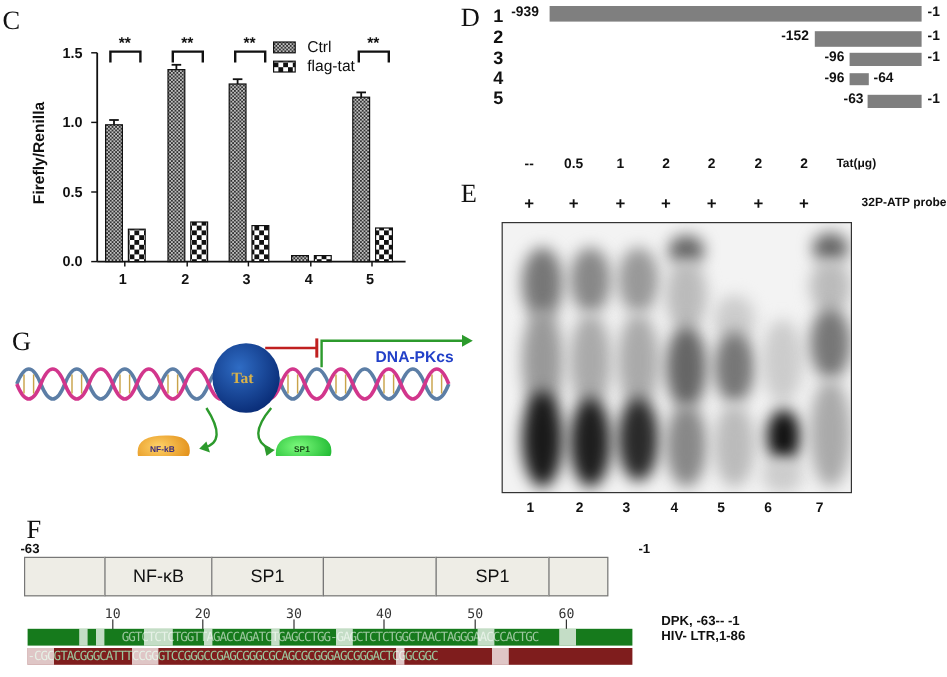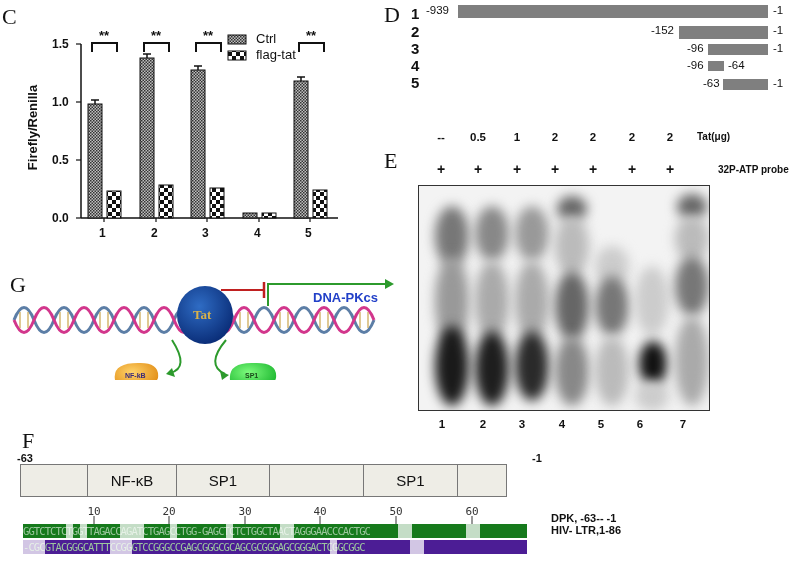--- a/index.html
+++ b/index.html
@@ -4,21 +4,21 @@
 <style>
   * { box-sizing: border-box; margin: 0; padding: 0; }
   body { width: 789px; height: 564px; background: #ffffff; position: relative; overflow: hidden; font-family: "Liberation Sans", sans-serif; color: #111; }
   .abs { position: absolute; }
   .panel-letter { font-family: "Liberation Serif", serif; font-size: 22px; color: #111; }
   .bold { font-weight: bold; }
   
   #panelC svg text { font-family: "Liberation Sans", sans-serif; }
   .d-num { font-size: 15px; font-weight: bold; }
   .d-bar { position: absolute; background: #7f7f7f; height: 13px; }
-  .d-lbl { position: absolute; font-size: 11.5px; font-weight: normal; }
+  .d-lbl { position: absolute; font-size: 11.5px; font-weight: bold; }
   
   .e-top { position: absolute; font-size: 11.5px; font-weight: bold; text-align: center; width: 30px; }
   .gel { position: absolute; left: 418px; top: 185px; width: 292px; height: 226px; border: 1.5px solid #333; background: #f3f3f3; overflow: hidden; }
   .lane { position: absolute; top: 0; bottom: 0; width: 34px; }
   .blob { position: absolute; border-radius: 50%; filter: blur(6px); }
   .lane-num { position: absolute; font-size: 11.5px; font-weight: bold; width: 20px; text-align: center; top: 418px; }
   
   .f-box { position: absolute; top: 464px; height: 33px; border: 1px solid #777; background: #eeede6; font-family: "Liberation Sans", sans-serif; font-size: 15px; display: flex; align-items: center; justify-content: center; }
   .ruler-num { position: absolute; top: 505px; font-family: "DejaVu Sans Mono", monospace; font-size: 11px; color: #333; width: 20px; text-align: center; }
   .seq-row { position: absolute; left: 23px; font-family: "DejaVu Sans Mono", monospace; font-size: 10.5px; letter-spacing: -0.9px; white-space: pre; height: 14px; line-height: 14px; }
@@ -309,22 +309,22 @@
     <g stroke="#333" stroke-width="1">
       <line x1="94" y1="0" x2="94" y2="9"></line>
       <line x1="169" y1="0" x2="169" y2="9"></line>
       <line x1="245" y1="0" x2="245" y2="9"></line>
       <line x1="320" y1="0" x2="320" y2="9"></line>
       <line x1="396" y1="0" x2="396" y2="9"></line>
       <line x1="472" y1="0" x2="472" y2="9"></line>
     </g>
   </svg>
 
-  <div class="seq-row" style="top:524px;background:#167a1c;color:#9cc79e;width:504px;">GGTCTCTCTGGTTAGACCAGATCTGAGCCTGG-GAGCTCTCTGGCTAACTAGGGAACCCACTGC</div>
-  <div class="seq-row" style="top:540px;background:#4c1d95;color:#9cc79e;width:504px;">-CGCGTACGGGCATTTCCGGGTCCGGGCCGAGCGGGCGCAGCGCGGGAGCGGGACTCGGCGGC</div>
+  <div class="seq-row" style="top:524px;background:#167a1c;color:#9cc79e;width:504px;text-align:center;">GGTCTCTCTGGTTAGACCAGATCTGAGCCTGG-GAGCTCTCTGGCTAACTAGGGAACCCACTGC</div>
+  <div class="seq-row" style="top:540px;background:#7f1d1d;color:#9cc79e;width:504px;">-CGCGTACGGGCATTTCCGGGTCCGGGCCGAGCGGGCGCAGCGCGGGAGCGGGACTCGGCGGC</div>
 
   <div class="abs" style="left:66px;top:524px;width:7px;height:14px;background:rgba(255,255,255,0.75);"></div>
   <div class="abs" style="left:80px;top:524px;width:7px;height:14px;background:rgba(255,255,255,0.75);"></div>
   <div class="abs" style="left:120px;top:524px;width:24px;height:14px;background:rgba(255,255,255,0.75);"></div>
   <div class="abs" style="left:170px;top:524px;width:7px;height:14px;background:rgba(255,255,255,0.75);"></div>
   <div class="abs" style="left:226px;top:524px;width:7px;height:14px;background:rgba(255,255,255,0.75);"></div>
   <div class="abs" style="left:280px;top:524px;width:14px;height:14px;background:rgba(255,255,255,0.75);"></div>
   <div class="abs" style="left:398px;top:524px;width:14px;height:14px;background:rgba(255,255,255,0.75);"></div>
   <div class="abs" style="left:466px;top:524px;width:14px;height:14px;background:rgba(255,255,255,0.75);"></div>
   <div class="abs" style="left:23px;top:540px;width:22px;height:14px;background:rgba(255,255,255,0.75);"></div>

